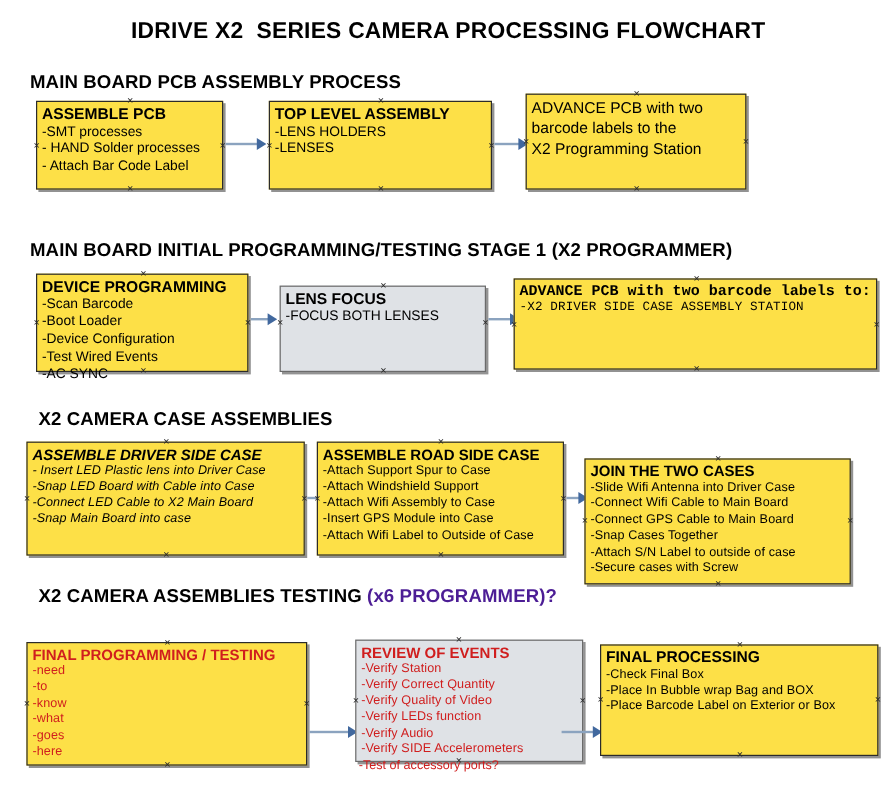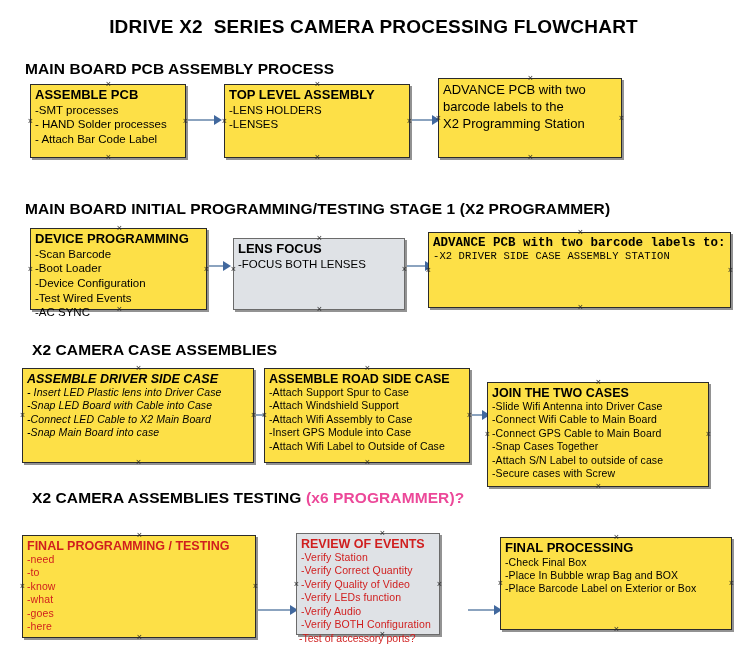--- a/index.html
+++ b/index.html
@@ -36,21 +36,21 @@
 
   
   .section-heading {
     position: absolute;
     font-size: 15.5px;
     font-weight: bold;
     white-space: nowrap;
     letter-spacing: 0.1px;
   }
   .section-heading .accent {
-    color: #ec4899;
+    color: #4c1d95;
   }
 
   
   .node {
     position: absolute;
     box-sizing: border-box;
     background: #fde047;
     border: 1px solid #2b2b2b;
     box-shadow: 2px 2px 0 rgba(110,110,110,0.75);
   }
@@ -295,29 +295,29 @@
     </div>
     <span class="handle" style="left:113px; top:-4px;"></span>
     <span class="handle" style="left:113px; bottom:-4px;"></span>
     <span class="handle" style="left:-4px; top:47px;"></span>
     <span class="handle" style="right:-4px; top:47px;"></span>
   </div>
 
   <div class="conn" style="left:258px; top:609px; width:34px;"></div>
   <div class="conn-head" style="left:290px; top:605px;"></div>
 
-  <div class="node gray red" style="left:296px; top:533px; width:144px; height:102px;">
+  <div class="node gray red" style="left:296px; top:533px; width:190px; height:102px;">
     <div class="node-inner">
       <div class="node-title small">REVIEW OF EVENTS</div>
       <div class="node-line tiny">-Verify Station</div>
       <div class="node-line tiny">-Verify Correct Quantity</div>
       <div class="node-line tiny">-Verify Quality of Video</div>
       <div class="node-line tiny">-Verify LEDs function</div>
       <div class="node-line tiny">-Verify Audio</div>
-      <div class="node-line tiny">-Verify BOTH Configuration</div>
+      <div class="node-line tiny">-Verify SIDE Accelerometers</div>
     </div>
     <span class="handle" style="left:82px; top:-4px;"></span>
     <span class="handle" style="left:82px; bottom:-4px;"></span>
     <span class="handle" style="left:-4px; top:47px;"></span>
     <span class="handle" style="right:-4px; top:47px;"></span>
   </div>
   <div class="overflow-line" style="left:299px; top:632px; font-size:10.5px;">-Test of accessory ports?</div>
 
   <div class="conn" style="left:468px; top:609px; width:30px;"></div>
   <div class="conn-head" style="left:494px; top:605px;"></div>

